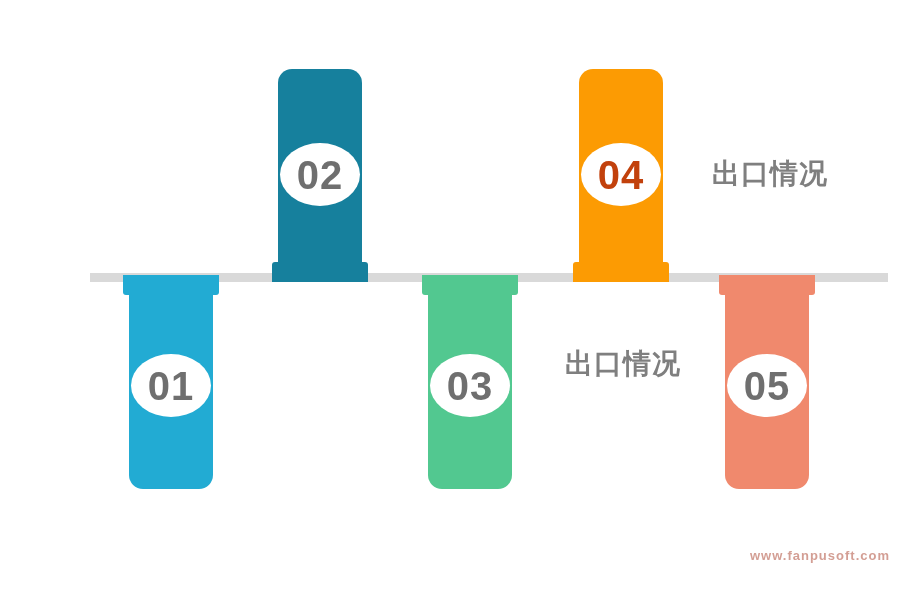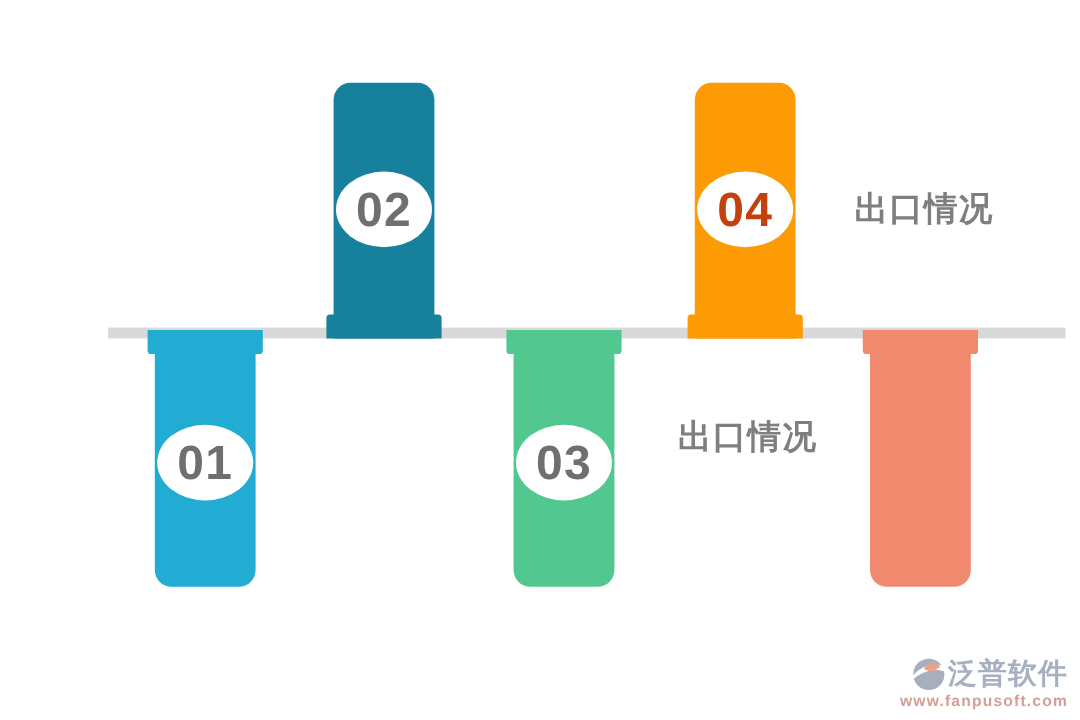--- a/index.html
+++ b/index.html
@@ -75,29 +75,22 @@
 
   <div class="tube-flange above f4" style="background-color: rgb(252, 155, 3);"></div>
   <div class="tube-body above b4" style="background-color: rgb(252, 155, 3);"></div>
   <div class="badge above g4">
     <span class="num" style="color: #c2410c;">04</span>
   </div>
   <div class="tube-label below l4" style="color: rgb(127, 127, 127);">出口情况</div>
 
   <div class="tube-flange below f5" style="background-color: rgb(240, 137, 109);"></div>
   <div class="tube-body below b5" style="background-color: rgb(240, 137, 109);"></div>
+  <div class="badge below g5">
+    <span class="num" style="color: rgb(111, 111, 111);">05</span>
+  </div>
   <div class="tube-label above l5" style="color: rgb(127, 127, 127);">出口情况</div>
 
   <div class="watermark">
-    <div class="brand-row">
-      <span style="display:inline-flex;">
-        <svg width="28" height="28" viewBox="0 0 28 28" aria-hidden="true">
-          <circle cx="14" cy="14" r="13" fill="#98A2B5"></circle>
-          <path d="M0 16 C7 7 16 4 28 7 L28 12 C18 8 8 12 0 19 Z" fill="#FFFFFF"></path>
-          <path d="M10 9 C13 3.5 20 3.5 23.5 7.5 C20 11.5 14 12.5 10 9 Z" fill="#E8926C"></path>
-        </svg>
-      </span>
-      <span class="brand-name" style="color: rgb(153, 162, 182);">泛普软件</span>
-    </div>
     <span class="brand-url" style="color: rgb(204, 142, 130);">www.fanpusoft.com</span>
   </div>
 
 </div>
 
 </body></html>

